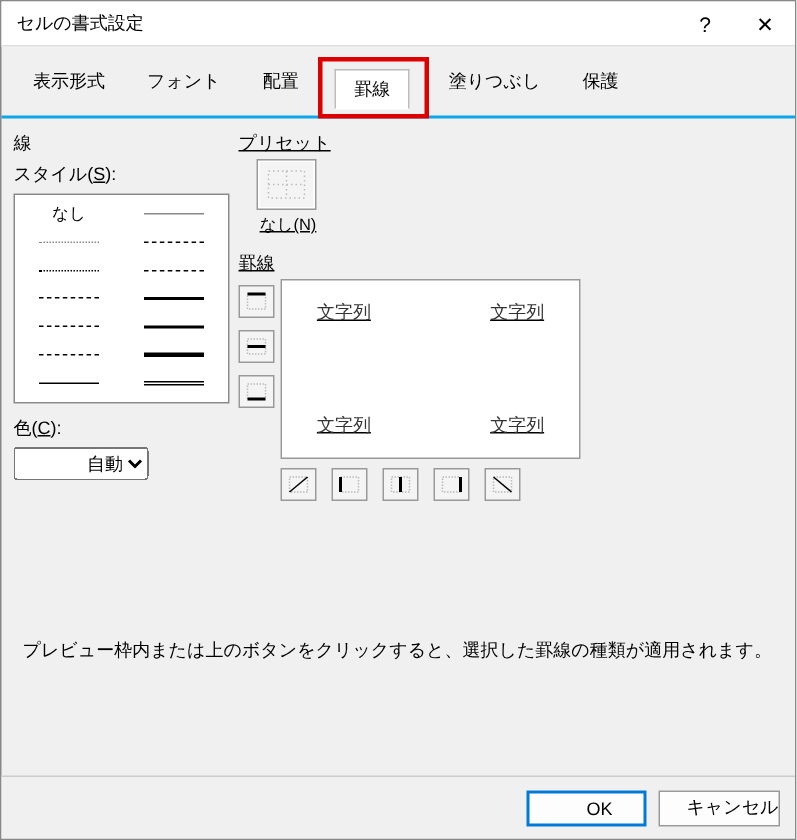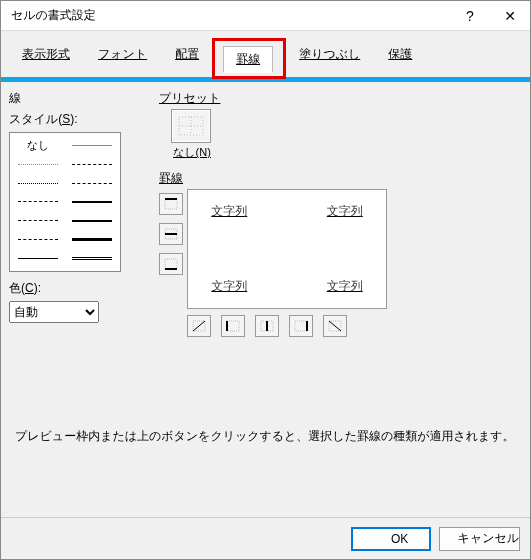--- a/index.html
+++ b/index.html
@@ -1,36 +1,36 @@
 <!DOCTYPE html>
 <html><head>
 <meta charset="utf-8">
 <style>
   * { box-sizing: border-box; }
   body { margin: 0; font-family: "Meiryo UI", "MS UI Gothic", sans-serif; font-size: 12px; background: #fff; }
   .window { width: 531px; height: 560px; border: 1px solid #888; background: #f0f0f0; position: relative; }
   .titlebar { height: 30px; background: #fff; display: flex; align-items: center; padding: 0 0 0 10px; border-bottom: 1px solid #ddd; }
   .titlebar-title { flex: 1; font-size: 12px; }
   .tb-btn { width: 40px; height: 30px; display: flex; align-items: center; justify-content: center; font-size: 14px; }
-  .tabs { display: flex; padding: 6px 8px 0 8px; border-bottom: 5px solid #0ea5e9; margin-top:4px;text-decoration:underline;}
+  .tabs { display: flex; padding: 6px 8px 0 8px; border-bottom: 2px solid #0ea5e9; margin-top:4px;}
   .tab { padding: 4px 12px; border: 1px solid transparent; margin-right: 2px; font-size: 12px; cursor: default; }
   .tab.active { background: #fff; border: 1px solid #bbb; border-bottom: 1px solid #fff; position: relative; top: 1px; }
   .tab-highlight { border: 3px solid #d00; padding: 4px 8px; margin: -3px 0 -2px -2px; }
   .content { display: flex; padding: 8px; gap: 10px; height: 340px; }
   .col-left { width: 140px; }
   .col-right { flex: 1; text-decoration: underline; }
   .group { margin-bottom: 8px; }
   .group-label { font-size: 12px; margin-bottom: 2px; }
   .style-label { font-size: 12px; margin: 4px 0; }
-  .style-box { border: 1px solid #888; background: #fff; width: 112px; height: 140px; display: grid; grid-template-columns: 1fr 1fr; grid-template-rows: repeat(7,1fr); padding: 4px; gap: 2px 6px; }
+  .style-box { border: 1px solid #888; background: #fff; width: 144px; height: 140px; display: grid; grid-template-columns: 1fr 1fr; grid-template-rows: repeat(7,1fr); padding: 4px; gap: 2px 6px; }
   .swatch { display: flex; align-items: center; justify-content: center; font-size: 11px; }
   .line { width: 40px; height: 0; border-top-width: 1px; border-top-color: #000; }
   .color-label { margin-top: 8px; }
   .color-select { display:flex; margin-top:4px;}
-  .color-select select { width: 90px; height: 22px; font-size:12px;}
+  .color-select select { width: 90px; height: 22px; font-size:12px;text-align:right;}
   .preset-row { display: flex; gap: 6px; margin-top: 2px; padding-left: 12px; }
   .preset-btn { width: 42px; text-align: center; }
   .preset-btn .pbox { width: 40px; height: 34px; border: 1px solid #999; background: #f4f4f4; box-shadow: inset 0 0 0 1px #fff; display:flex; align-items:center; justify-content:center; }
   .preset-btn .pbox.sel { background:#e0e0e0; }
   .plabel { font-size: 11px; margin-top: 2px; }
   .border-area { margin-top: 10px; }
   .border-body { display: flex; gap: 4px; }
   .side-btns { display: flex; flex-direction: column; gap: 8px; margin-top:4px;}
   .icon-btn { width: 24px; height: 22px; border: 1px solid #999; background: #f4f4f4; display:flex; align-items:center; justify-content:center; }
   .preview-box { width: 200px; height: 120px; border: 1px solid #999; background: #fff; position: relative; display: grid; grid-template-columns: 1fr 1fr; grid-template-rows: 1fr 1fr; gap: 33px; }

